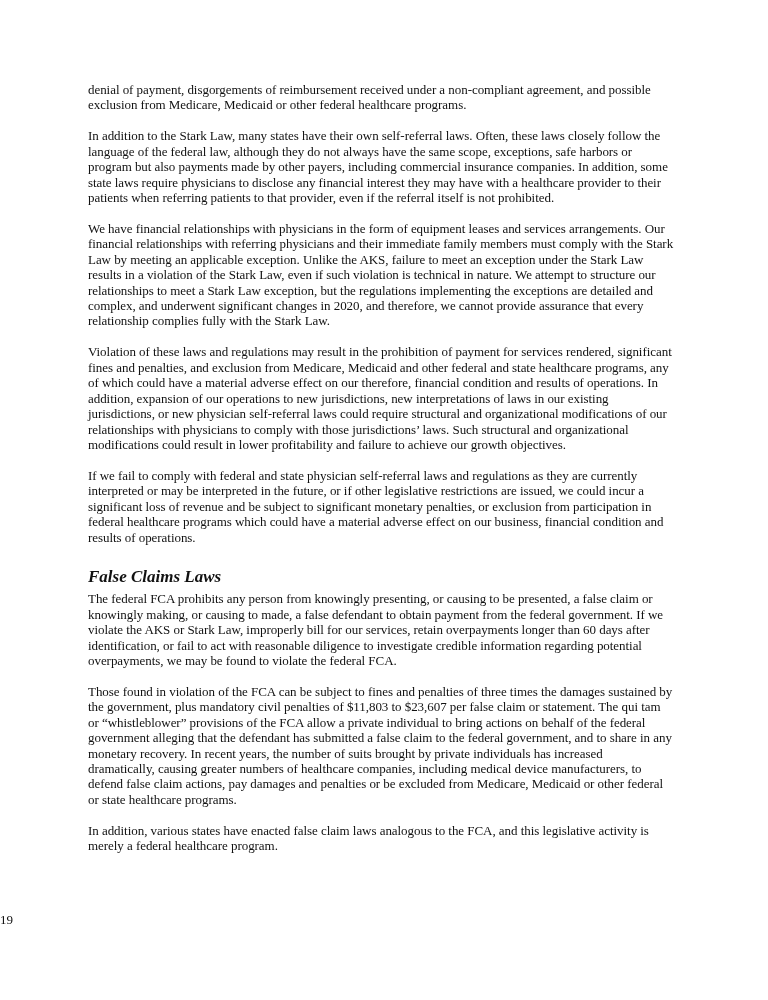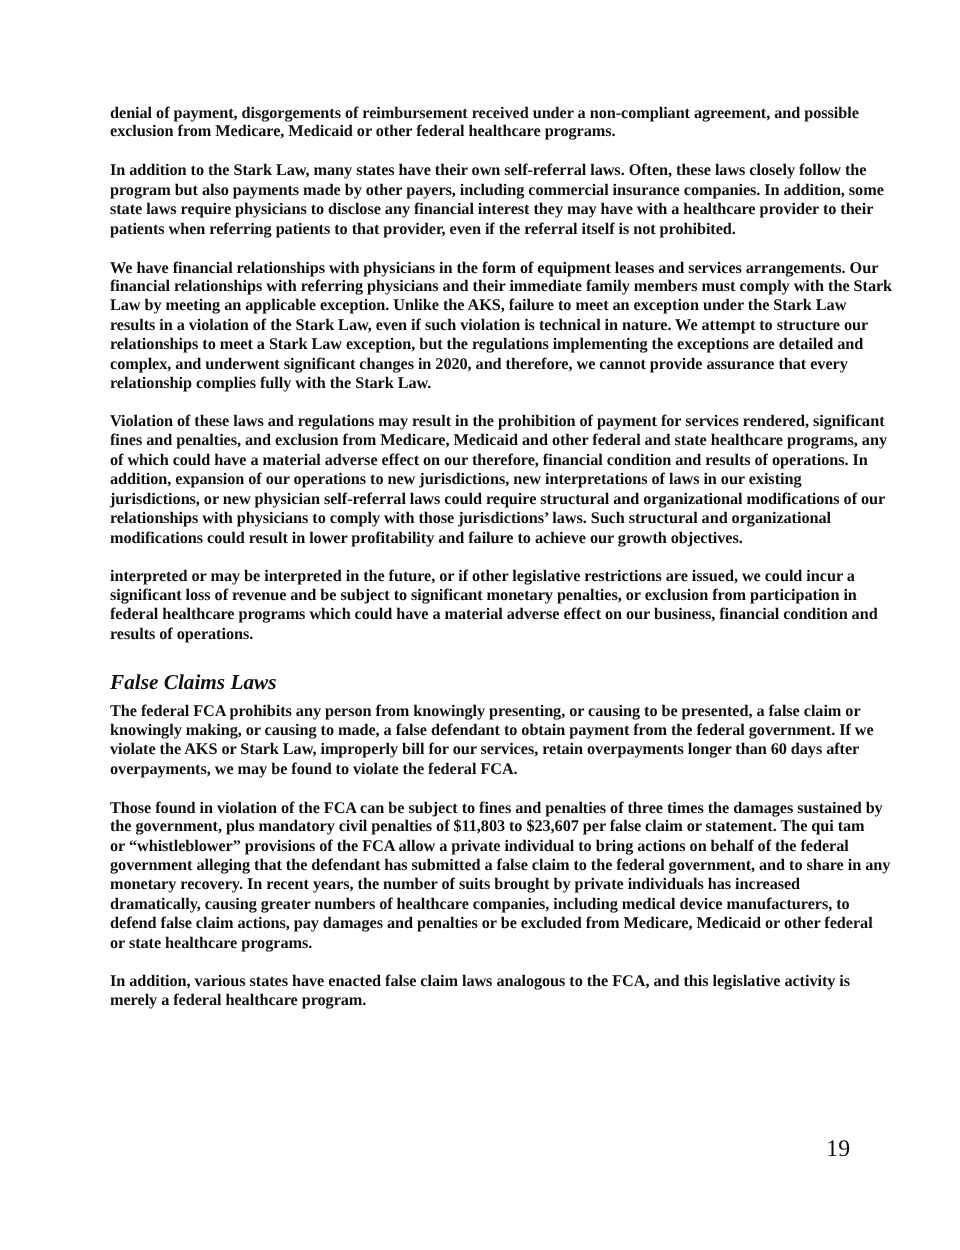--- a/index.html
+++ b/index.html
@@ -24,50 +24,50 @@
     .para {
       font-size: 13px;
       line-height: 15.4px;
       margin: 0 0 15.6px 0;
       letter-spacing: -0.05px;
       white-space: normal;
     }
     .line {
       display: block;
       white-space: nowrap;
-      font-weight: bold;
     }
     .heading {
       font-size: 17px;
       font-weight: bold;
       font-style: italic;
       line-height: 15.4px;
       margin: 24px 0 7px 0;
     }
     .page-number {
       position: absolute;
       left: 0;
       width: 680px;
       top: 912px;
-      text-align: right;
-      font-size: 19px;
+      text-align: left;
+      font-size: 13px;
       line-height: 15px;
     }
   </style>
 </head>
 <body>
 
 <div class="page">
   <div id="before-heading">
       <p class="para">
         <span class="line">denial of payment, disgorgements of reimbursement received under a non-compliant agreement, and possible</span>
         <span class="line">exclusion from Medicare, Medicaid or other federal healthcare programs.</span>
       </p>
       <p class="para">
         <span class="line">In addition to the Stark Law, many states have their own self-referral laws. Often, these laws closely follow the</span>
+        <span class="line">language of the federal law, although they do not always have the same scope, exceptions, safe harbors or</span>
         <span class="line">program but also payments made by other payers, including commercial insurance companies. In addition, some</span>
         <span class="line">state laws require physicians to disclose any financial interest they may have with a healthcare provider to their</span>
         <span class="line">patients when referring patients to that provider, even if the referral itself is not prohibited.</span>
       </p>
       <p class="para">
         <span class="line">We have financial relationships with physicians in the form of equipment leases and services arrangements. Our</span>
         <span class="line">financial relationships with referring physicians and their immediate family members must comply with the Stark</span>
         <span class="line">Law by meeting an applicable exception. Unlike the AKS, failure to meet an exception under the Stark Law</span>
         <span class="line">results in a violation of the Stark Law, even if such violation is technical in nature. We attempt to structure our</span>
         <span class="line">relationships to meet a Stark Law exception, but the regulations implementing the exceptions are detailed and</span>
@@ -77,32 +77,34 @@
       <p class="para">
         <span class="line">Violation of these laws and regulations may result in the prohibition of payment for services rendered, significant</span>
         <span class="line">fines and penalties, and exclusion from Medicare, Medicaid and other federal and state healthcare programs, any</span>
         <span class="line">of which could have a material adverse effect on our therefore, financial condition and results of operations. In</span>
         <span class="line">addition, expansion of our operations to new jurisdictions, new interpretations of laws in our existing</span>
         <span class="line">jurisdictions, or new physician self-referral laws could require structural and organizational modifications of our</span>
         <span class="line">relationships with physicians to comply with those jurisdictions’ laws. Such structural and organizational</span>
         <span class="line">modifications could result in lower profitability and failure to achieve our growth objectives.</span>
       </p>
       <p class="para">
+        <span class="line">If we fail to comply with federal and state physician self-referral laws and regulations as they are currently</span>
         <span class="line">interpreted or may be interpreted in the future, or if other legislative restrictions are issued, we could incur a</span>
         <span class="line">significant loss of revenue and be subject to significant monetary penalties, or exclusion from participation in</span>
         <span class="line">federal healthcare programs which could have a material adverse effect on our business, financial condition and</span>
         <span class="line">results of operations.</span>
       </p>
     </div>
   <div class="heading">False Claims Laws</div>
   <div id="after-heading">
       <p class="para">
         <span class="line">The federal FCA prohibits any person from knowingly presenting, or causing to be presented, a false claim or</span>
         <span class="line">knowingly making, or causing to made, a false defendant to obtain payment from the federal government. If we</span>
         <span class="line">violate the AKS or Stark Law, improperly bill for our services, retain overpayments longer than 60 days after</span>
+        <span class="line">identification, or fail to act with reasonable diligence to investigate credible information regarding potential</span>
         <span class="line">overpayments, we may be found to violate the federal FCA.</span>
       </p>
       <p class="para">
         <span class="line">Those found in violation of the FCA can be subject to fines and penalties of three times the damages sustained by</span>
         <span class="line">the government, plus mandatory civil penalties of $11,803 to $23,607 per false claim or statement. The qui tam</span>
         <span class="line">or “whistleblower” provisions of the FCA allow a private individual to bring actions on behalf of the federal</span>
         <span class="line">government alleging that the defendant has submitted a false claim to the federal government, and to share in any</span>
         <span class="line">monetary recovery. In recent years, the number of suits brought by private individuals has increased</span>
         <span class="line">dramatically, causing greater numbers of healthcare companies, including medical device manufacturers, to</span>
         <span class="line">defend false claim actions, pay damages and penalties or be excluded from Medicare, Medicaid or other federal</span>

